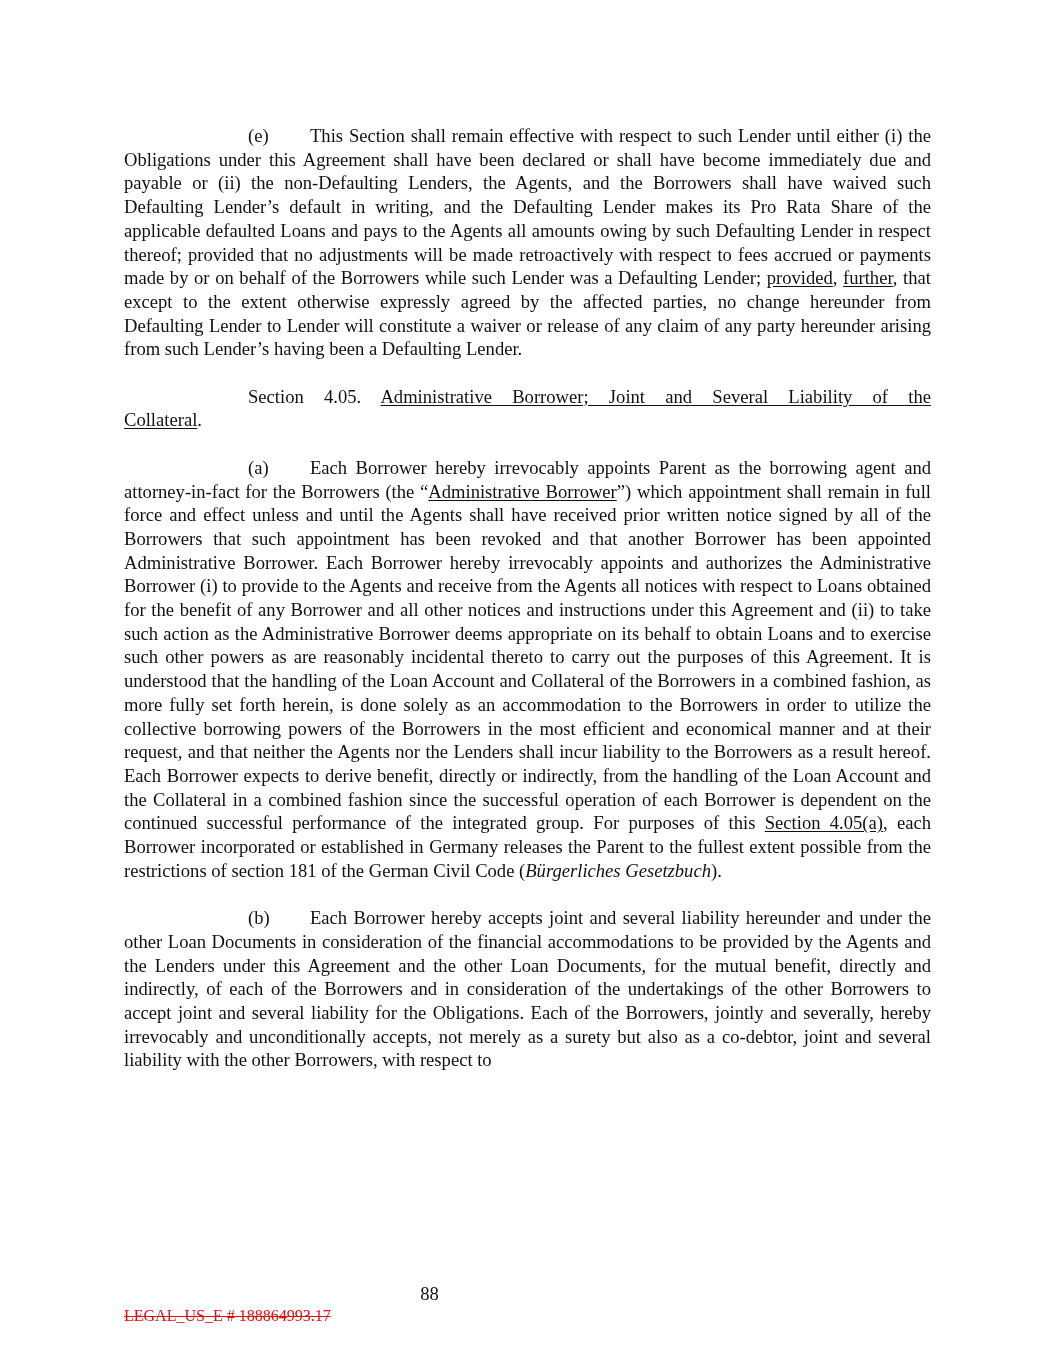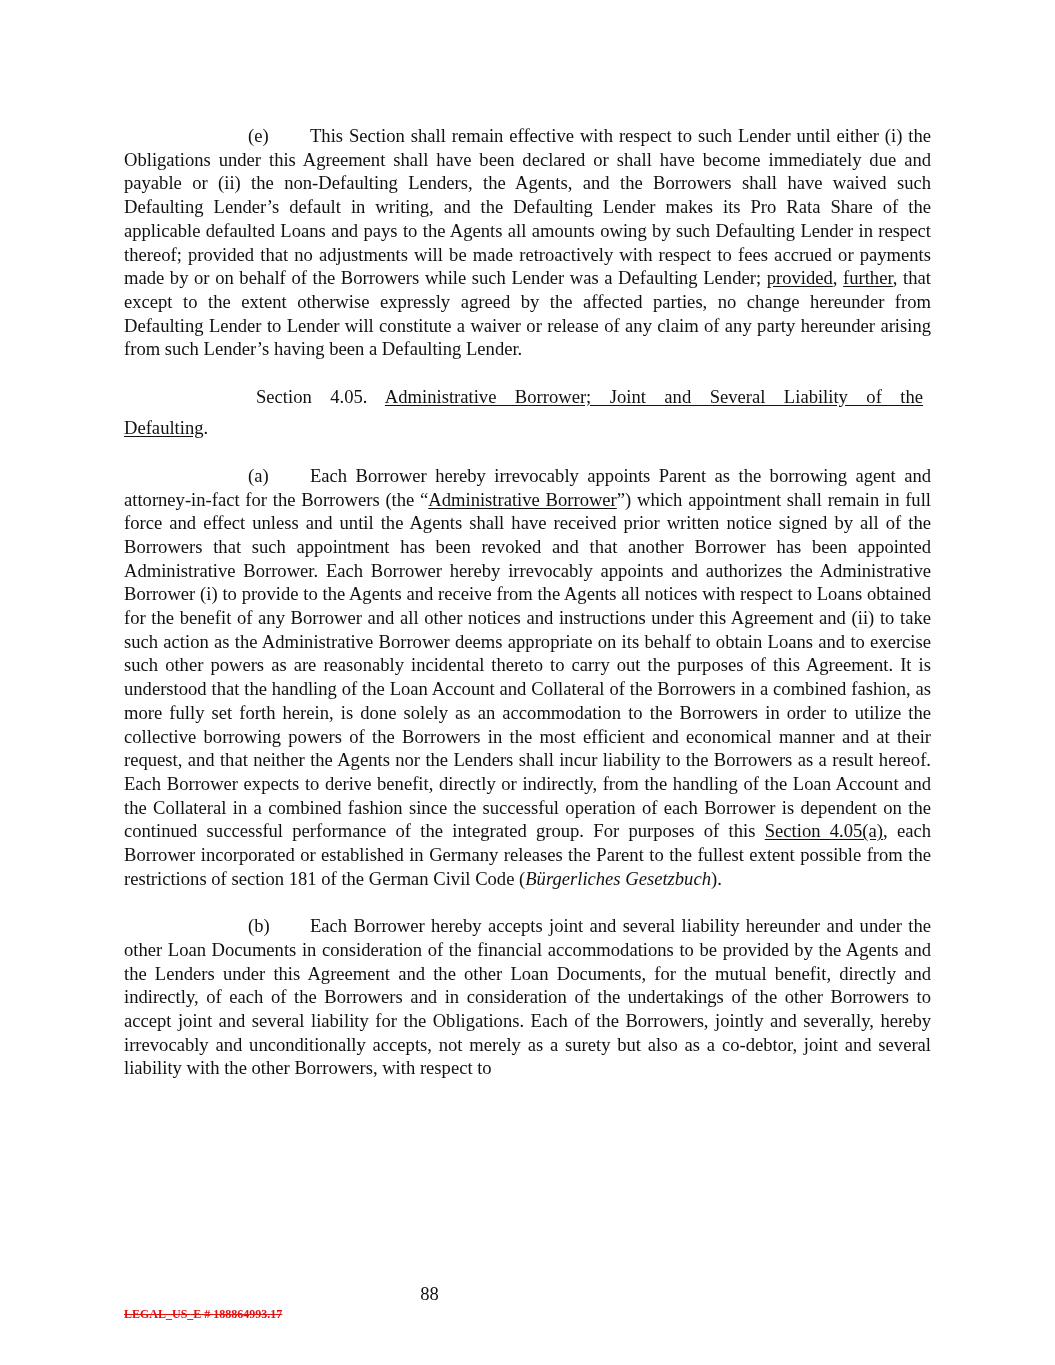--- a/index.html
+++ b/index.html
@@ -10,33 +10,33 @@
     color: #111; text-align: justify;
   }
   .para { margin: 0 0 23.7px 0; }
   .indent { text-indent: 124px; }
   .label { display: inline-block; width: 62px; text-indent: 0; }
   u { text-underline-offset: 2px; }
   .heading { text-align-last: justify; margin: 0; }
   .footer-num { position: absolute; left: 0; width: 859px; top: 1283px; text-align: center;
     font-family: "Liberation Serif", serif; font-size: 18.6px; color: #111; }
   .footer-id { position: absolute; left: 124px; top: 1307px;
-    font-family: "Liberation Serif", serif; font-size: 12px; font-weight: bold; color: #e01010;
+    font-family: "Liberation Serif", serif; font-size: 16px; font-weight: normal; color: #e01010;
     text-decoration: line-through; }
 </style>
 </head>
 <body>
 
 <div class="page">
 
   <p class="para indent"><span class="label">(e)</span><span>This Section shall remain effective with respect to such Lender until either (i) the Obligations under this Agreement shall have been declared or shall have become immediately due and payable or (ii) the non-Defaulting Lenders, the Agents, and the Borrowers shall have waived such Defaulting Lender’s default in writing, and the Defaulting Lender makes its Pro Rata Share of the applicable defaulted Loans and pays to the Agents all amounts owing by such Defaulting Lender in respect thereof; provided that no adjustments will be made retroactively with respect to fees accrued or payments made by or on behalf of the Borrowers while such Lender was a Defaulting Lender; </span><u>provided</u><span>, </span><u>further</u><span>, that except to the extent otherwise expressly agreed by the affected parties, no change hereunder from Defaulting Lender to Lender will constitute a waiver or release of any claim of any party hereunder arising from such Lender’s having been a Defaulting Lender.</span></p>
 
   <div class="para">
-    <p class="heading indent" style="margin:8px;"><span>Section 4.05.</span> <u>Administrative Borrower; Joint and Several Liability of the</u></p>
-    <p style="margin:0;"><u>Defaulting</u><span>.</span></p>
+    <p class="heading indent" style="margin:0;"><span>Section 4.05.</span> <u>Administrative Borrower; Joint and Several Liability of the</u></p>
+    <p style="margin:0;"><u>Collateral</u><span>.</span></p>
   </div>
 
   <p class="para indent"><span class="label">(a)</span><span>Each Borrower hereby irrevocably appoints Parent as the borrowing agent and attorney-in-fact for the Borrowers (the “</span><u>Administrative Borrower</u><span>”) which appointment shall remain in full force and effect unless and until the Agents shall have received prior written notice signed by all of the Borrowers that such appointment has been revoked and that another Borrower has been appointed Administrative Borrower.  Each Borrower hereby irrevocably appoints and authorizes the Administrative Borrower (i) to provide to the Agents and receive from the Agents all notices with respect to Loans obtained for the benefit of any Borrower and all other notices and instructions under this Agreement and (ii) to take such action as the Administrative Borrower deems appropriate on its behalf to obtain Loans and to exercise such other powers as are reasonably incidental thereto to carry out the purposes of this Agreement.  It is understood that the handling of the Loan Account and Collateral of the Borrowers in a combined fashion, as more fully set forth herein, is done solely as an accommodation to the Borrowers in order to utilize the collective borrowing powers of the Borrowers in the most efficient and economical manner and at their request, and that neither the Agents nor the Lenders shall incur liability to the Borrowers as a result hereof.  Each Borrower expects to derive benefit, directly or indirectly, from the handling of the Loan Account and the Collateral in a combined fashion since the successful operation of each Borrower is dependent on the continued successful performance of the integrated group.  For purposes of this </span><u>Section 4.05(a)</u><span>, each Borrower incorporated or established in Germany releases the Parent to the fullest extent possible from the restrictions of section 181 of the German Civil Code (</span><i>Bürgerliches Gesetzbuch</i><span>).</span></p>
 
   <p class="para indent"><span class="label">(b)</span><span>Each Borrower hereby accepts joint and several liability hereunder and under the other Loan Documents in consideration of the financial accommodations to be provided by the Agents and the Lenders under this Agreement and the other Loan Documents, for the mutual benefit, directly and indirectly, of each of the Borrowers and in consideration of the undertakings of the other Borrowers to accept joint and several liability for the Obligations.  Each of the Borrowers, jointly and severally, hereby irrevocably and unconditionally accepts, not merely as a surety but also as a co-debtor, joint and several liability with the other Borrowers, with respect to</span></p>
 </div>
 
 <div class="footer-num">88</div>
 <div class="footer-id">LEGAL_US_E # 188864993.17</div>
 

